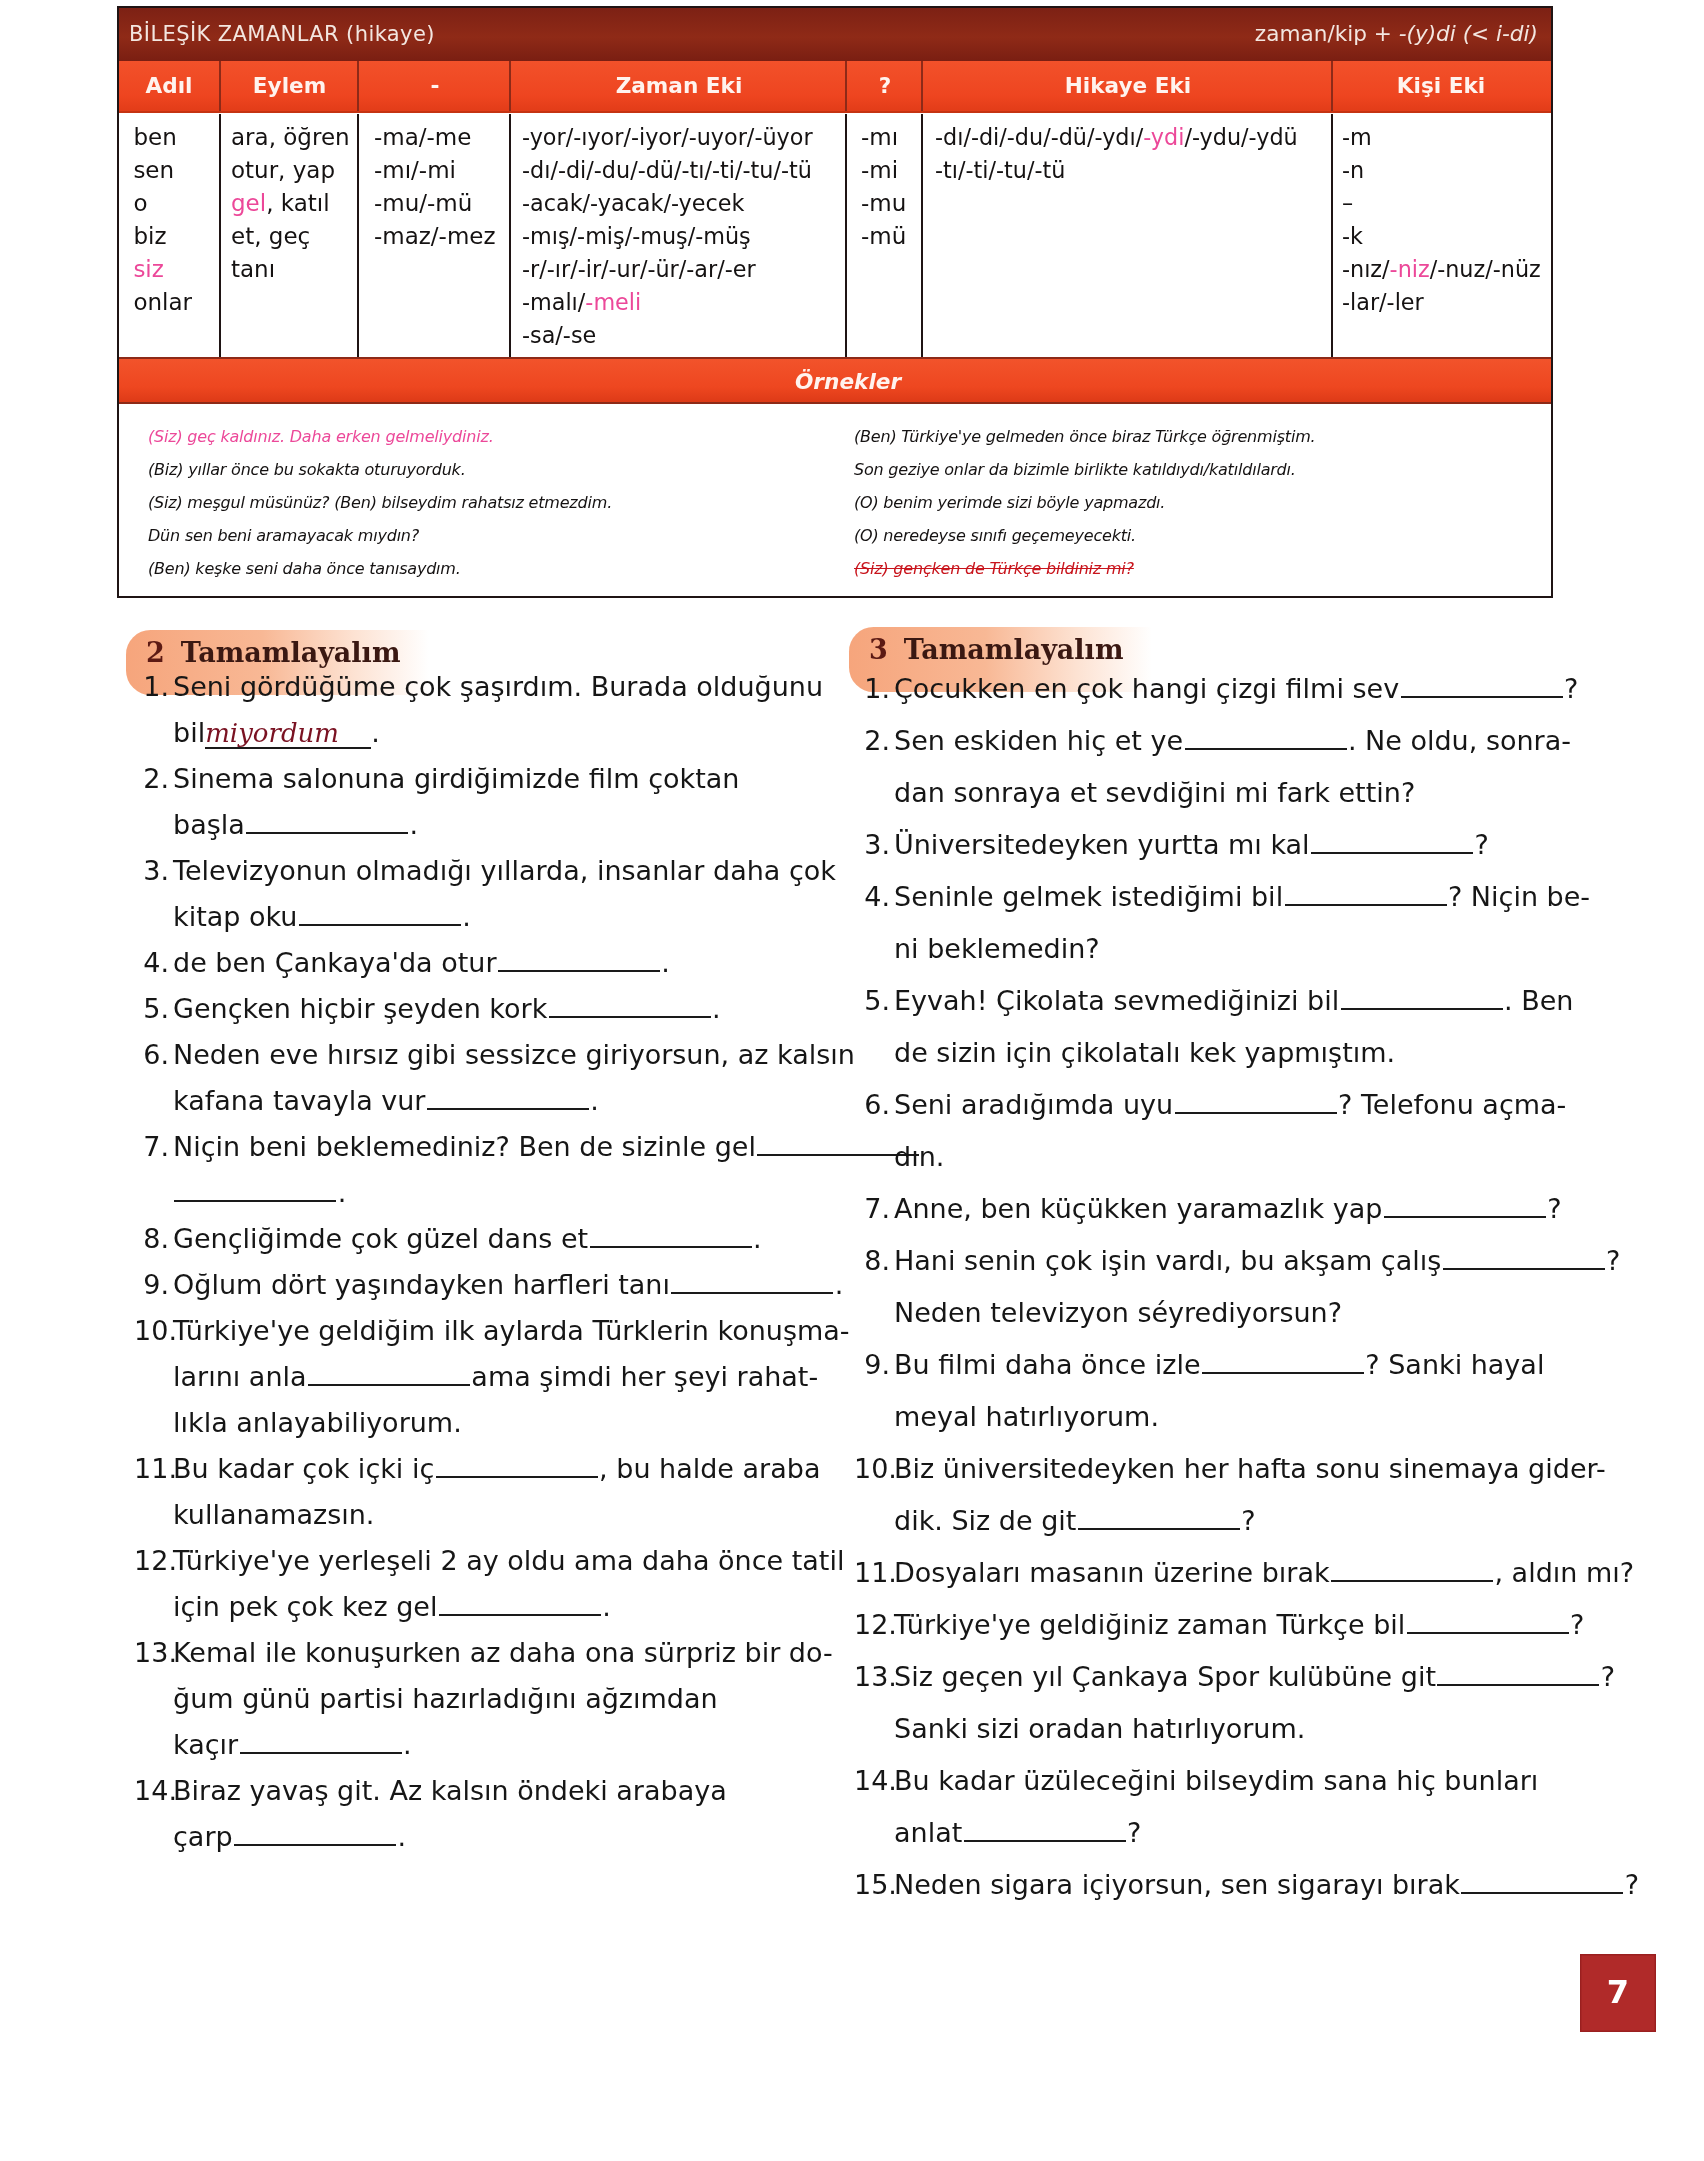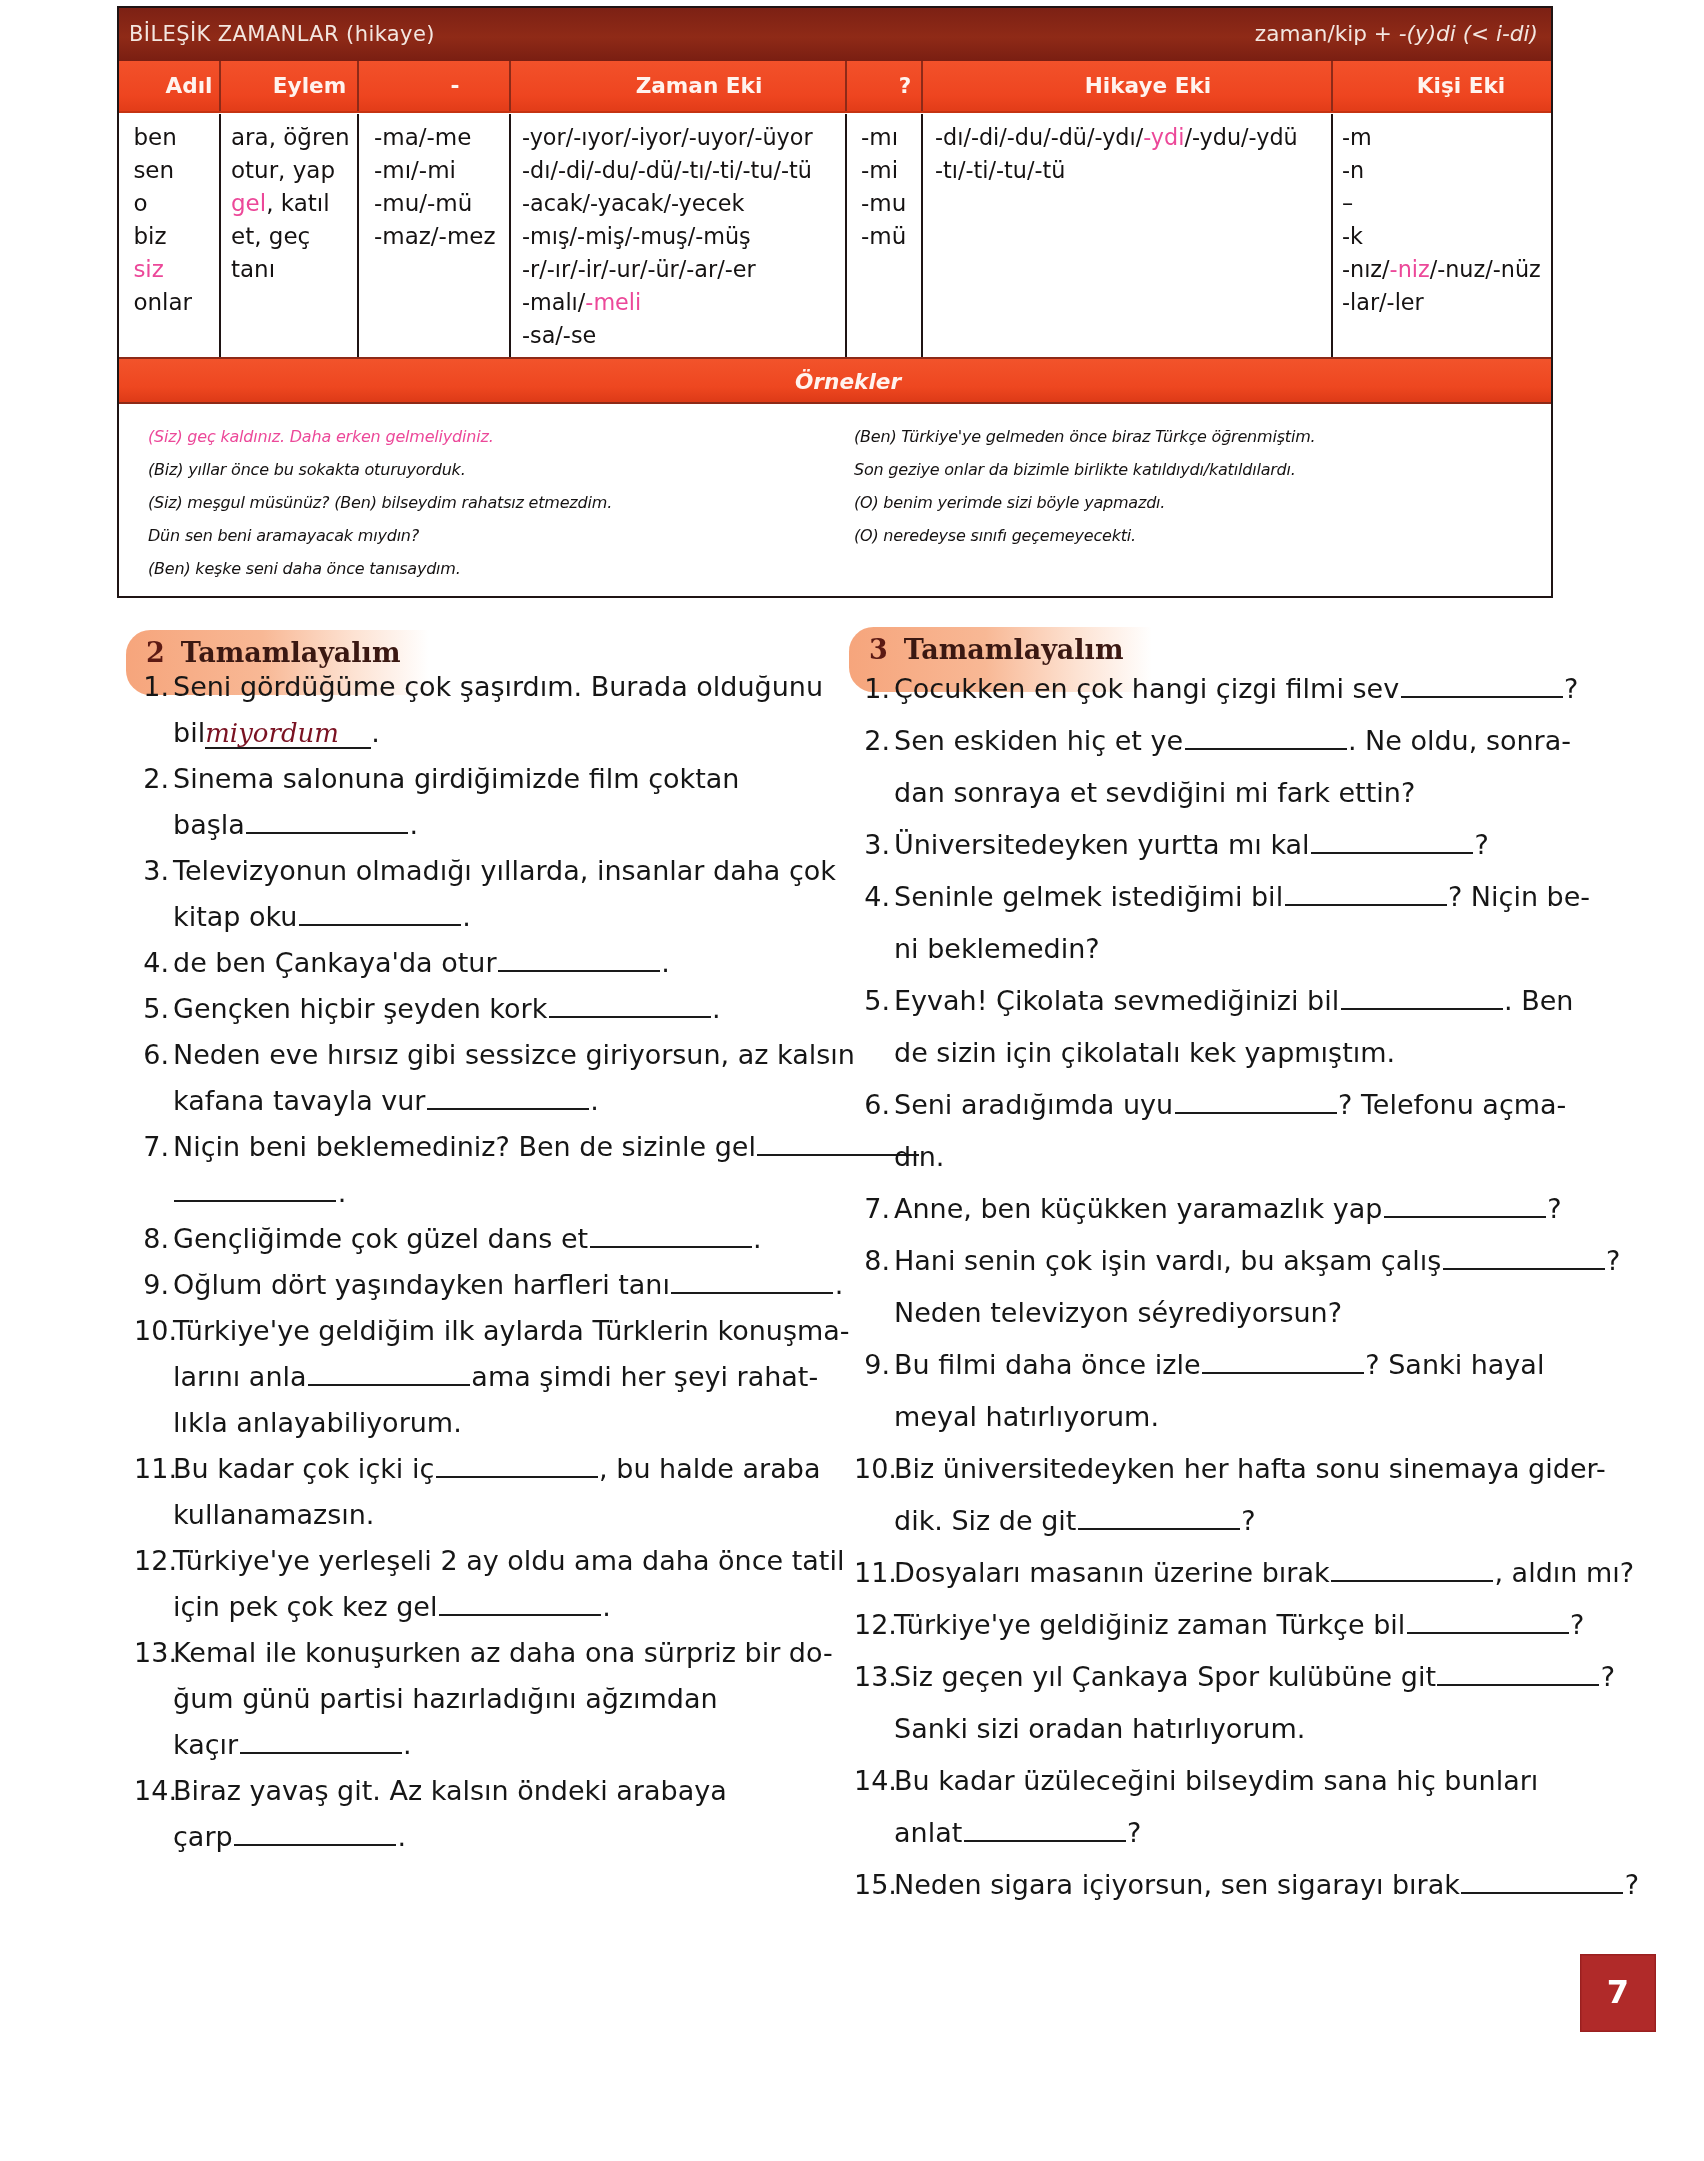--- a/index.html
+++ b/index.html
@@ -12,21 +12,21 @@
   .gtitle { position:absolute; left:0; top:0; right:0; height:53px;
             background:linear-gradient(180deg,#7d2114 0%,#8f2a17 55%,#7a1e12 100%);
             color:#f3e6e0; }
   .gtitle .t-left { position:absolute; left:10px; top:14.4px; font-size:21px; letter-spacing:0.4px; }
   .gtitle .t-right { position:absolute; right:13px; top:13px; font-size:21.6px; }
   .gtitle .t-right i { }
   .ghead { position:absolute; left:0; right:0; top:53px; height:50px;
            background:linear-gradient(180deg,#f2512a 0%,#ee4520 70%,#e23c18 100%);
            border-bottom:2.2px solid #c53312; }
   .ghead .hcell { position:absolute; top:0; height:50px; line-height:50px; text-align:center;
-                  color:#fff3ee; font-size:21.6px; font-weight:bold;padding-left:20px; }
+                  color:#fff3ee; font-size:21.6px; font-weight:bold; }
   .gbody { position:absolute; left:0; right:0; top:106px; height:244px; }
   .vline { position:absolute; width:2.2px; background:#1f1414; }
   .vline.h { background:#8d2a18; }
   .col { position:absolute; top:7.2px; font-size:23px; line-height:33px; }
   .col div { white-space:nowrap; }
   .green { color:#ec4899; }
 
   .ornek-bar { position:absolute; left:0; right:0; top:349px; height:47px;
                background:linear-gradient(180deg,#f2532b 0%,#ee4720 65%,#dd3a17 100%);
                border-top:2.2px solid #8d2a18; border-bottom:2.2px solid #8d2a18; box-sizing:border-box; }
@@ -152,20 +152,21 @@
       <div>(Biz) yıllar önce bu sokakta oturuyorduk.</div>
       <div>(Siz) meşgul müsünüz? (Ben) bilseydim rahatsız etmezdim.</div>
       <div>Dün sen beni aramayacak mıydın?</div>
       <div>(Ben) keşke seni daha önce tanısaydım.</div>
     </div>
     <div class="ex-col" style="left:735px">
       <div>(Ben) Türkiye'ye gelmeden önce biraz Türkçe öğrenmiştim.</div>
       <div>Son geziye onlar da bizimle birlikte katıldıydı/katıldılardı.</div>
       <div>(O) benim yerimde sizi böyle yapmazdı.</div>
       <div>(O) neredeyse sınıfı geçemeyecekti.</div>
+      <div class="strike">(Siz) gençken de Türkçe bildiniz mi?</div>
     </div>
   </div>
 </div>
 
 <div class="pill" style="left:126px;top:630px;width:303px">
   <span><b class="num">2</b><b>Tamamlayalım</b></span>
 </div>
 <div class="exlist" id="sec2" style="left:137px;top:664px;width:648px;line-height:46px">
     <div class="ln" style="padding-left: 36px;"><span class="n" style="left: -2.9px; width: 35px;">1.</span><span>Seni gördüğüme çok şaşırdım. Burada olduğunu</span></div>
     <div class="ln" style="padding-left: 36px;"><span>bil</span><span class="answer">miyordum</span><span>.</span></div>

